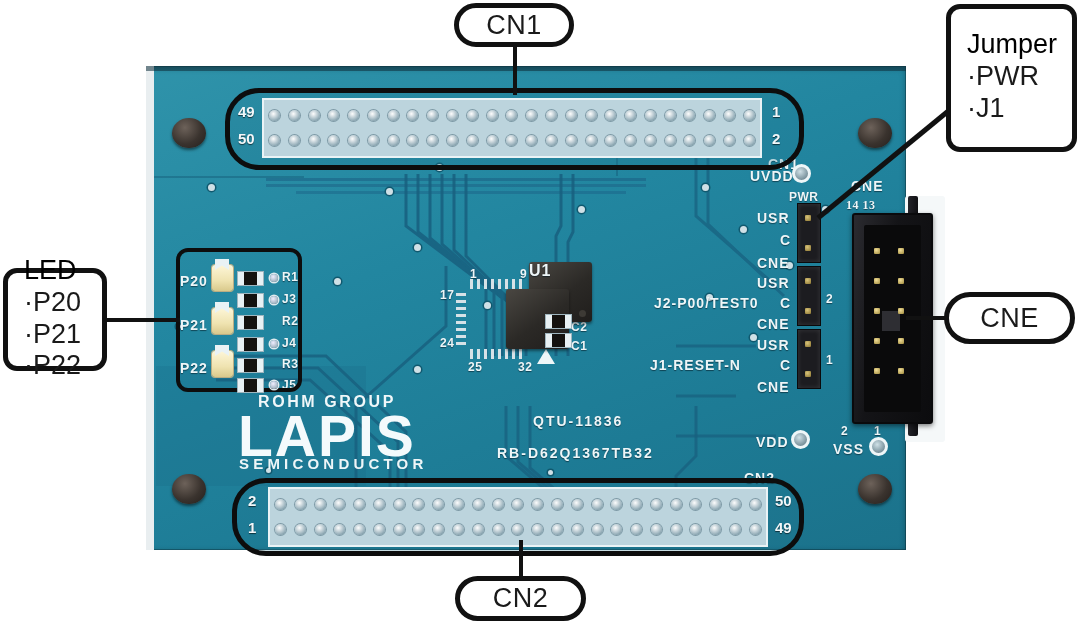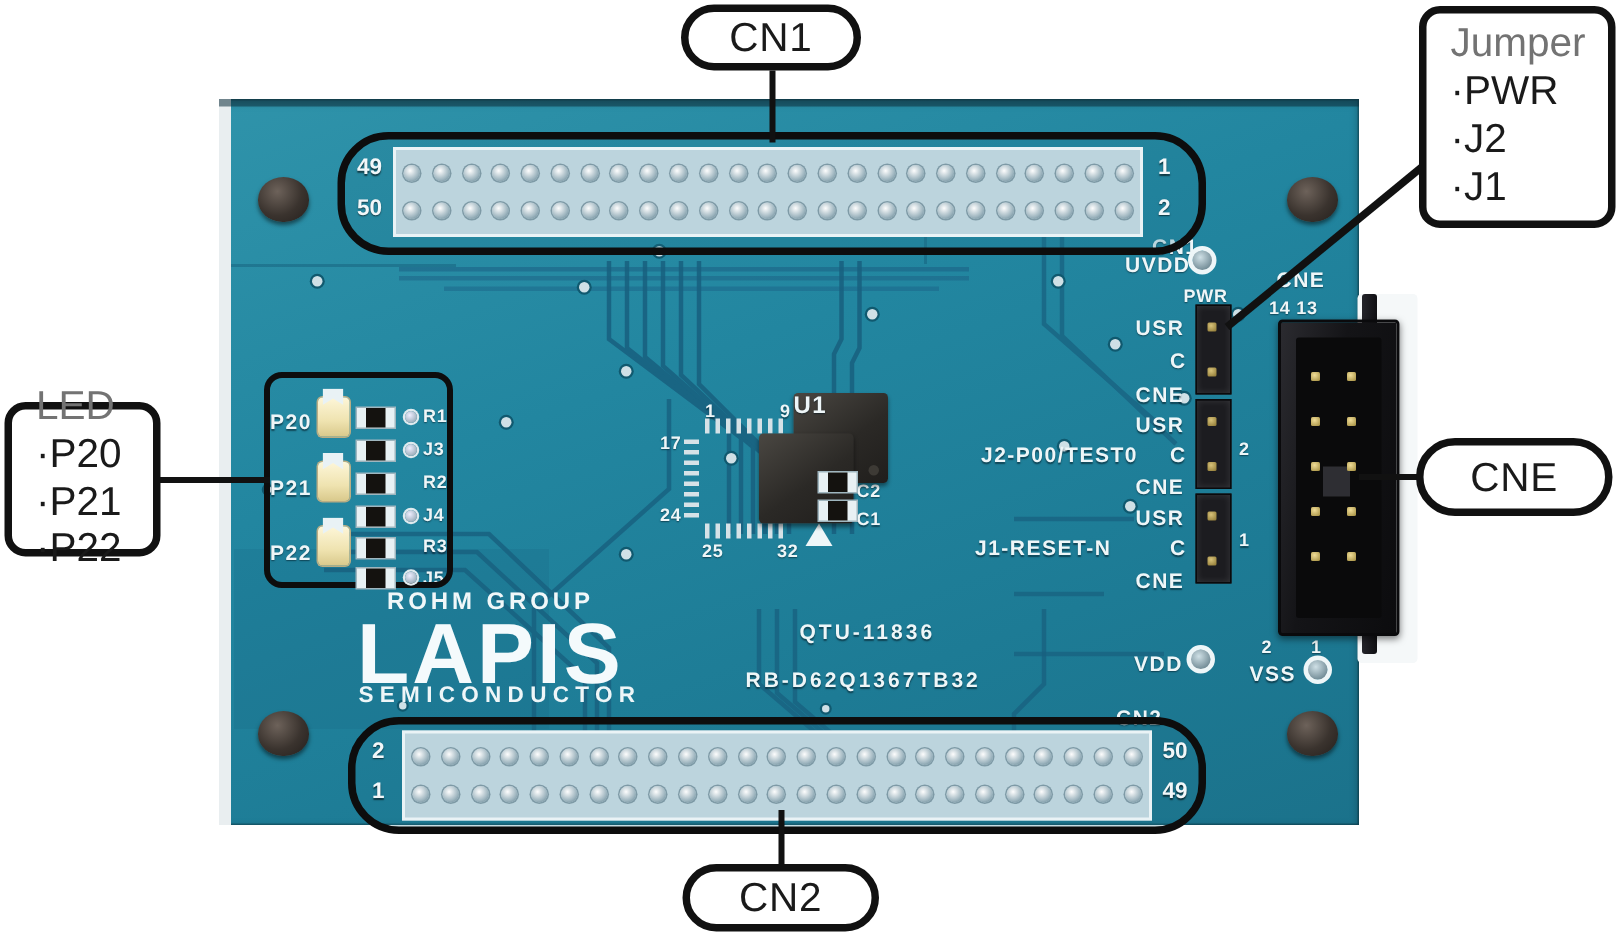--- a/index.html
+++ b/index.html
@@ -7,21 +7,21 @@
        font-family:"Liberation Sans",sans-serif;}
   .stage{position:absolute;inset:0;}
 
   
   .callout{position:absolute;background:#fff;border:5px solid #111;
            display:flex;flex-direction:column;justify-content:center;
            box-sizing:border-box;z-index:40;}
   .pill{border-radius:26px;align-items:center;}
   .pill .ctxt{font-size:27px;color:#1a1a1a;letter-spacing:.5px;}
   .rect{border-radius:14px;padding:6px 14px 8px 16px;}
-  .rect .ctitle{font-size:27px;color:#737373;line-height:1.18;}
+  .rect .ctitle{font-size:27px;color:#000000;line-height:1.18;}
   .rect .citem{font-size:27px;color:#1a1a1a;line-height:1.18;white-space:nowrap;}
 
   #callout-cn1{left:454px;top:3px;width:120px;height:44px;}
   #callout-cn2{left:455px;top:576px;width:131px;height:45px;}
   #callout-cne{left:944px;top:292px;width:131px;height:52px;}
   #callout-jumper{left:946px;top:4px;width:131px;height:148px;}
   #callout-led{left:3px;top:268px;width:104px;height:103px;}
 
   .leader{position:absolute;background:#111;z-index:35;}
   .leader-d{position:absolute;z-index:35;}
@@ -476,21 +476,21 @@
   <div class="jpin" style="left:805px;top:308px;"></div>
   <div class="jhdr" style="left:797px;top:329px;height:58px;"></div>
   <div class="jpin" style="left:805px;top:341px;"></div>
   <div class="jpin" style="left:805px;top:371px;"></div>
 
   <div class="silk tiny" style="left:826px;top:292px;">2</div>
   <div class="silk tiny" style="left:826px;top:353px;">1</div>
 
   <div class="cne-white"></div>
   <div class="silk" style="left:851px;top:178px;">CNE</div>
-  <div class="silk tiny" style="left:846px;top:198px;">14 13</div>
+  <div class="silk tiny" style="left:846px;top:198px;font-family:Liberation Serif, serif;">14 13</div>
   <div class="cne-tab"></div>
   <div class="cne-body">
     <div class="cne-inner"></div>
     <div class="cne-notch"></div>
   </div>
   <div class="cne-pin" style="left:874px;top:248px;"></div>
   <div class="cne-pin" style="left:898px;top:248px;"></div>
   <div class="cne-pin" style="left:874px;top:278px;"></div>
   <div class="cne-pin" style="left:898px;top:278px;"></div>
   <div class="cne-pin" style="left:874px;top:308px;"></div>
@@ -513,21 +513,20 @@
   <div class="callout pill" id="callout-cn2">
     <span class="ctxt">CN2</span>
   </div>
   <div class="callout pill" id="callout-cne">
     <span class="ctxt">CNE</span>
   </div>
 
   <div class="callout rect" id="callout-jumper">
     <div class="ctitle">Jumper</div>
     <div class="citem">·PWR</div>
-    <div class="citem">·J2</div>
     <div class="citem">·J1</div>
   </div>
 
   <div class="callout rect" id="callout-led">
     <div class="ctitle">LED</div>
     <div class="citem">·P20</div>
     <div class="citem">·P21</div>
     <div class="citem">·P22</div>
   </div>
 

